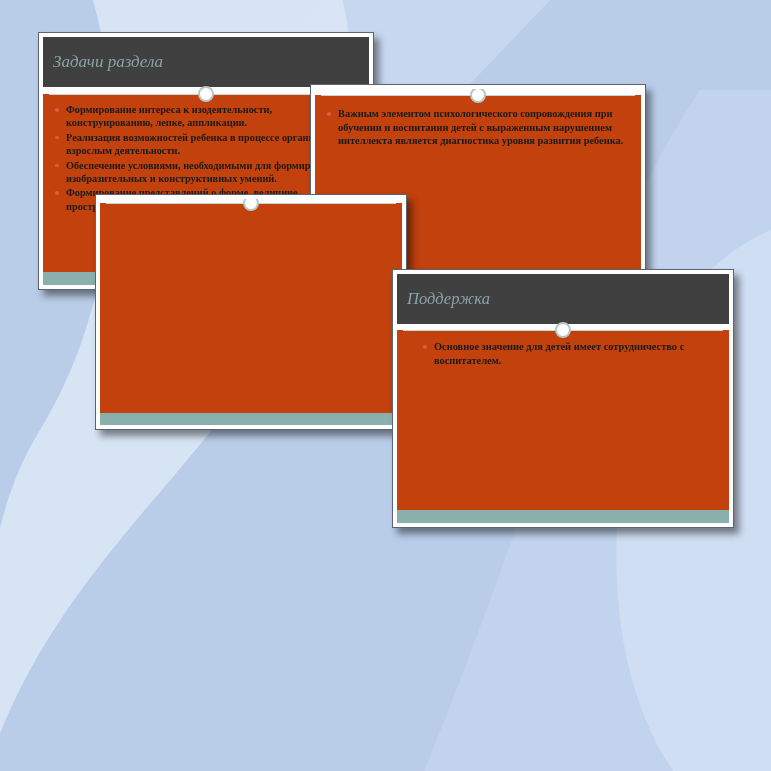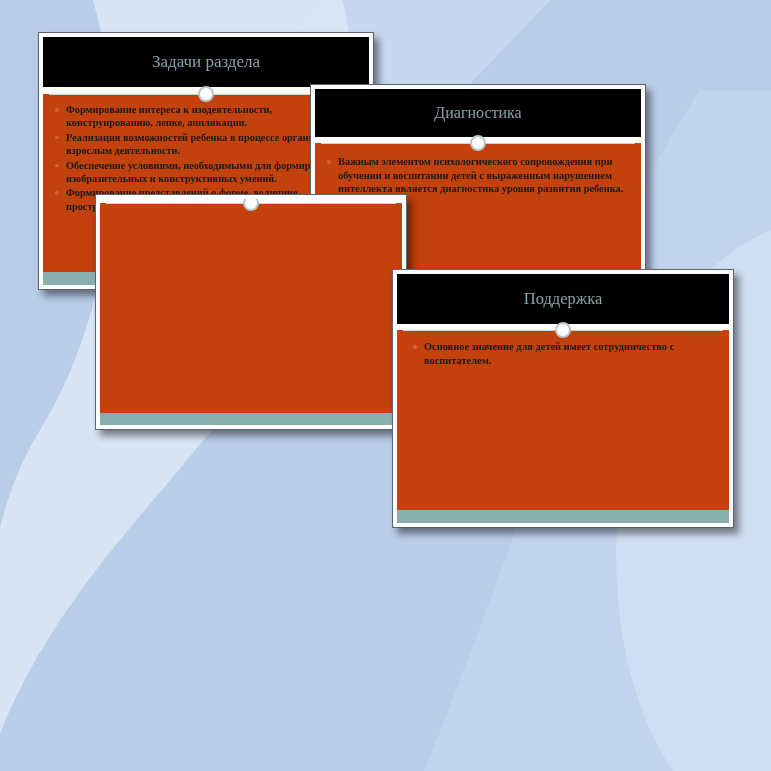--- a/index.html
+++ b/index.html
@@ -20,26 +20,27 @@
   }
   .slide-inner{
     width:100%;height:100%;
     background:#ffffff;
     display:flex;flex-direction:column;
     position:relative;
     box-sizing:border-box;
     overflow:hidden;
   }
   .title-zone{
-    background:#000000;
-    display:flex;align-items:center;justify-content:center;
+    background:#404040;
+    display:flex;align-items:center;justify-content:flex-start;
     flex:0 0 auto;
     box-sizing:border-box;
     position:relative;
     padding:0 10px;
+    font-style:italic;
   }
   .slide-title{
     color:#8aa3a8;
     font-weight:400;
     text-align:center;
     line-height:1.18;
     white-space:nowrap;
   }
   .slide-title.red{
     color:#e2685a;
@@ -104,21 +105,21 @@
   #slide-3 .title-zone{height:70px;align-items:flex-start;padding-top:6px;}
   #slide-3 .slide-title{font-size:19.5px;line-height:1.22;}
   #slide-3 .divider-wrap{margin-top:4px;}
   #slide-3 .body-zone{font-size:10px;}
   #slide-3 .footer-bar{height:12px;}
 
   #slide-4{left:392px;top:253px;width:342px;height:259px;margin-top:16px;}
   #slide-4 .title-zone{height:50px;}
   #slide-4 .slide-title{font-size:16.5px;}
   #slide-4 .divider-wrap{margin-top:6px;}
-  #slide-4 .body-zone{font-size:10.4px;padding-top:10px;padding-left:14px;}
+  #slide-4 .body-zone{font-size:10.4px;padding-top:10px;padding-left:24px;}
   #slide-4 .footer-bar{height:13px;}
 </style>
 </head>
 <body>
 
 <svg id="wallpaper" width="771" height="771" viewBox="0 0 771 771">
   <rect x="0" y="0" width="771" height="771" fill="#b9cde9"></rect>
   <path d="M330 -10 L560 -10 L330 230 L150 180 Z" fill="#cbdaf0" opacity="0.75"></path>
   <path d="M-10 760 C 60 560, 210 470, 300 300 C 360 190, 360 60, 340 -10 L 90 -10 C 130 120, 120 300, 40 430 C -10 510, -20 620, -10 700 Z" fill="#dce7f6" opacity="0.85"></path>
   <path d="M771 230 C 700 260, 650 330, 630 430 C 600 570, 620 700, 680 781 L 771 781 Z" fill="#dce7f6" opacity="0.85"></path>
@@ -141,23 +142,20 @@
         <li>Обеспечение условиями, необходимыми для формирования изобразительных и конструктивных умений.</li>
         <li>Формирование представлений о форме, величине, пространстве.</li>
       </ul>
     </div>
     <div class="footer-bar"></div>
   </div>
 </div>
 
 <div class="slide" id="slide-2">
   <div class="slide-inner">
-    <div class="title-zone">
-      <div class="slide-title">Диагностика</div>
-    </div>
     <div class="divider-wrap">
       <div class="divider"></div>
       <div class="deco-circle"></div>
     </div>
     <div class="body-zone">
       <ul class="bullets">
         <li>Важным элементом психологического сопровождения при обучении и воспитании детей с выраженным нарушением интеллекта является диагностика уровня развития ребенка.</li>
       </ul>
     </div>
     <div class="footer-bar"></div>

